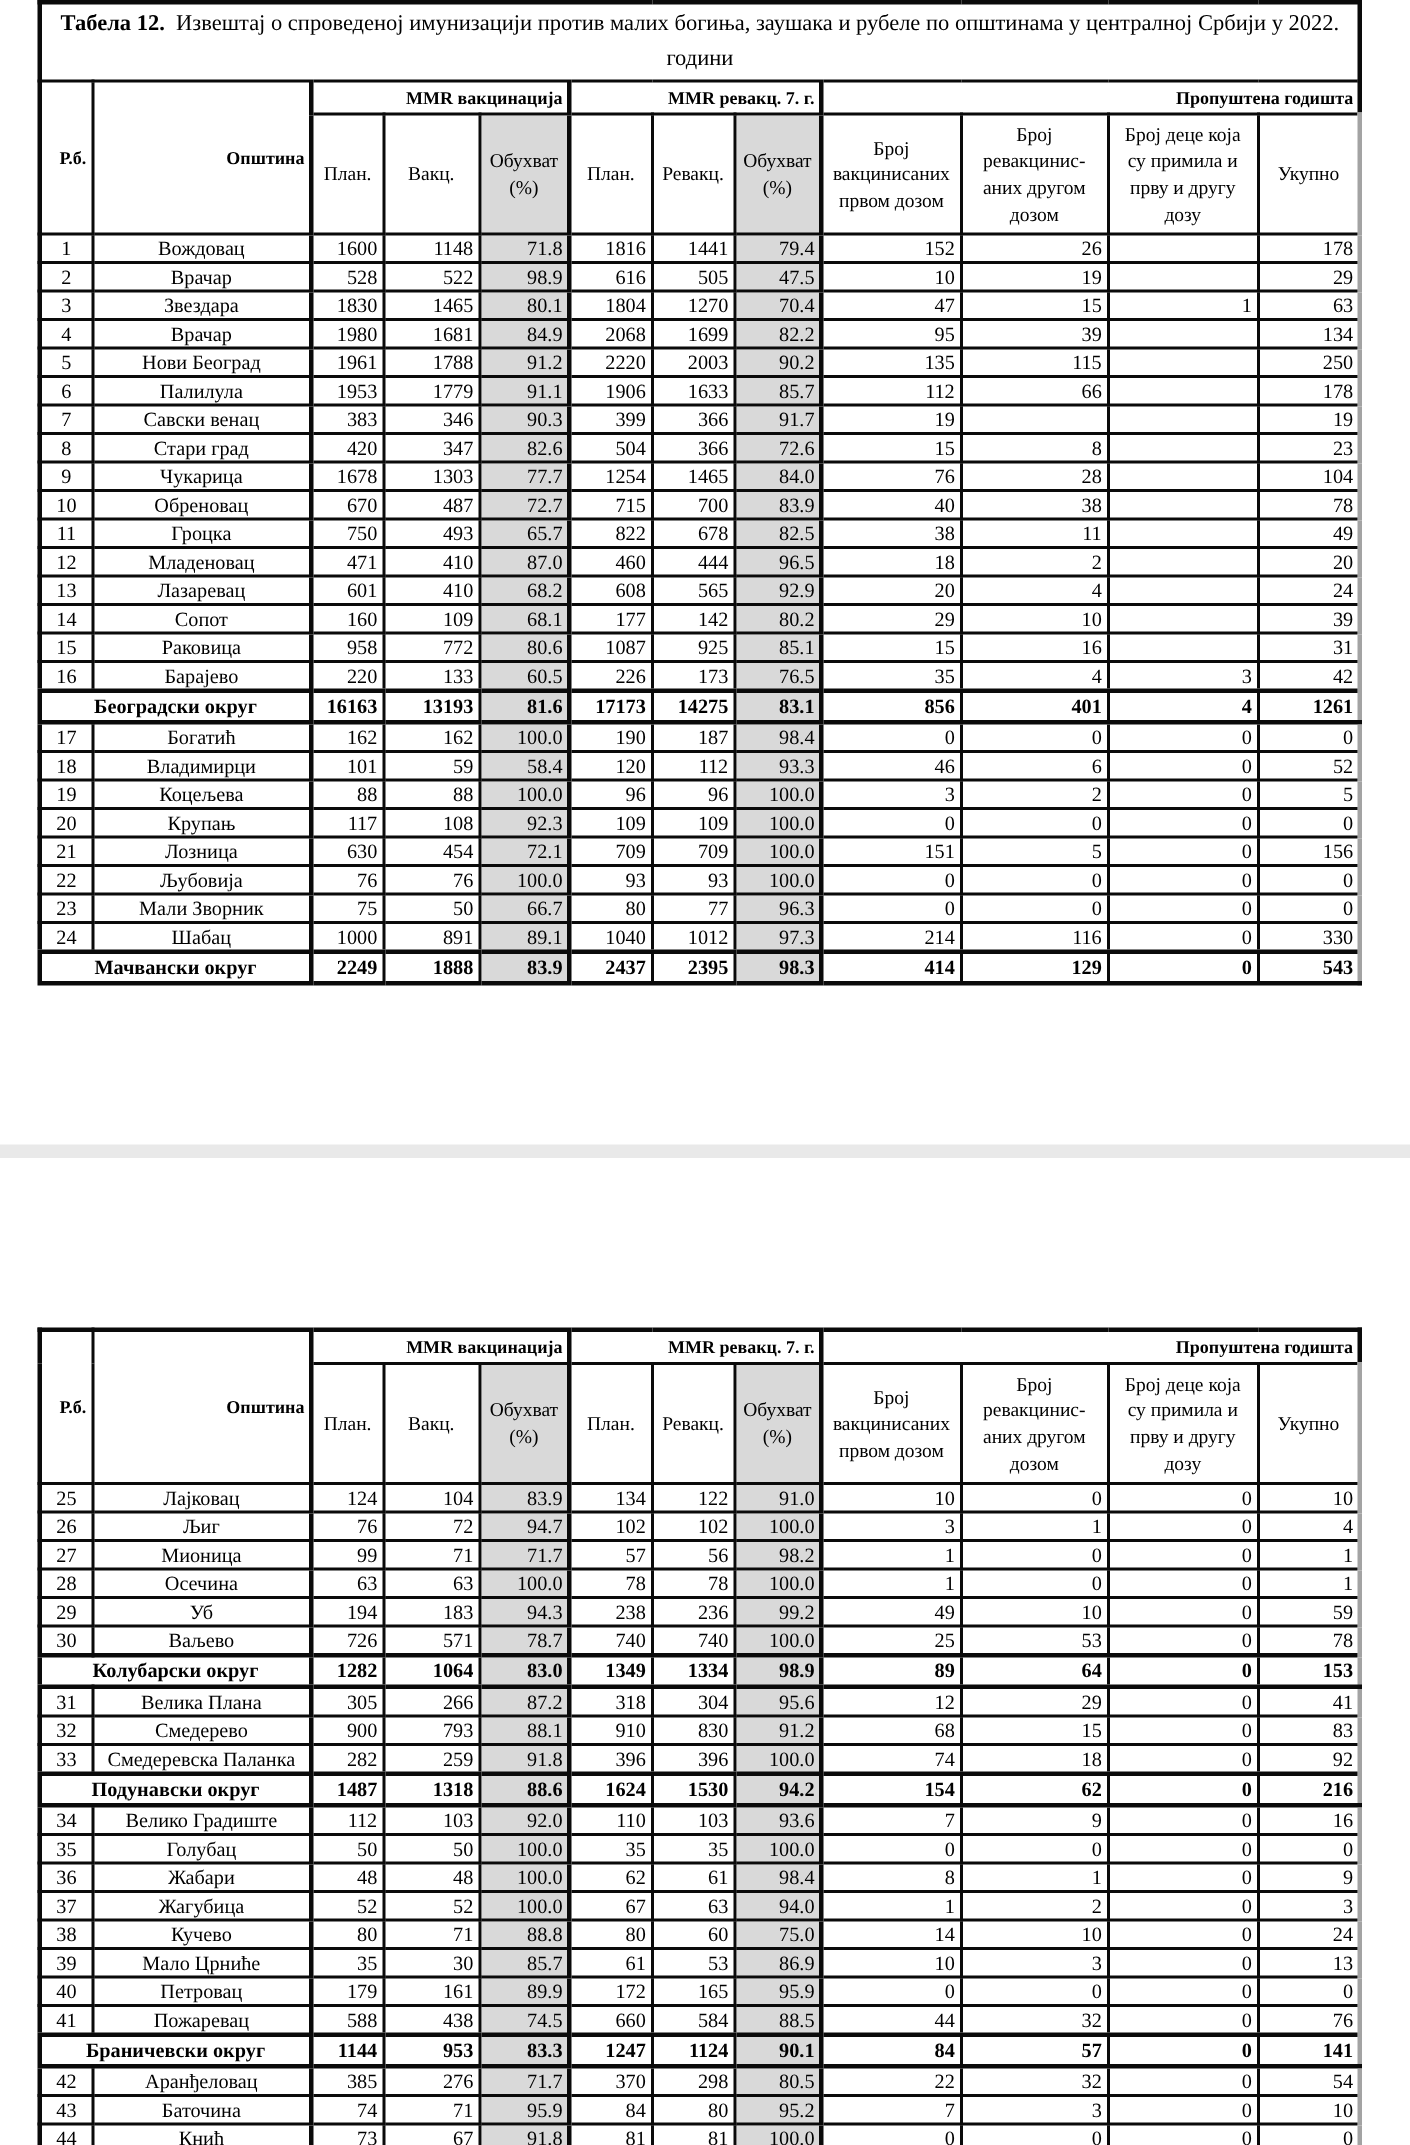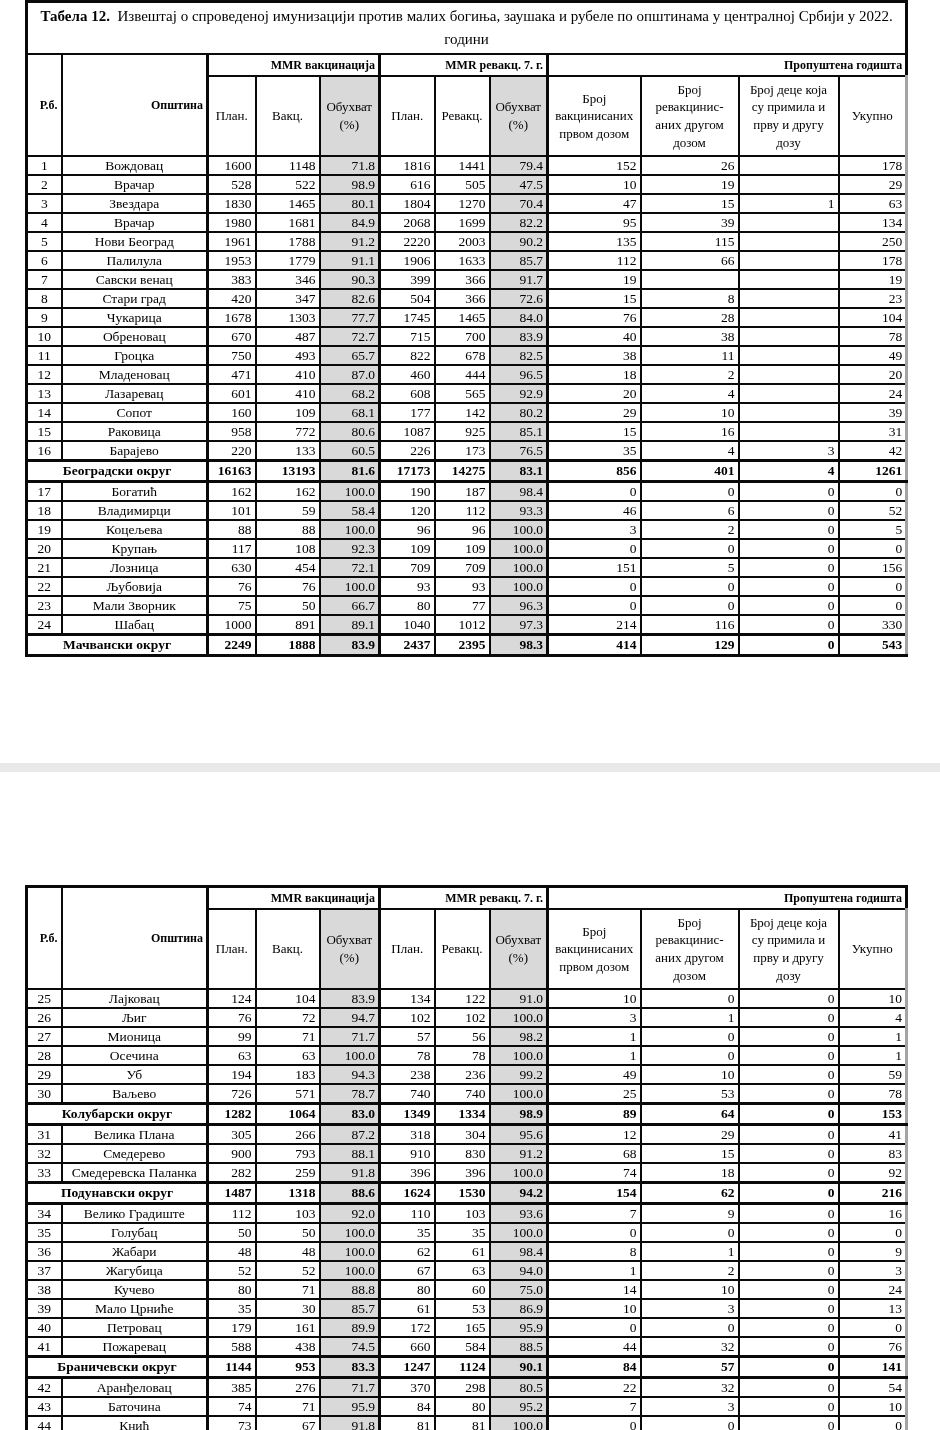--- a/index.html
+++ b/index.html
@@ -200,21 +200,21 @@
         <td class="num">8</td>
         <td class="num"></td>
         <td class="num last-col">23</td>
       </tr>
       <tr class="data">
         <td class="rb">9</td>
         <td class="name">Чукарица</td>
         <td class="num gb">1678</td>
         <td class="num">1303</td>
         <td class="num pct">77.7</td>
-        <td class="num gb">1745</td>
+        <td class="num gb">1254</td>
         <td class="num">1465</td>
         <td class="num pct">84.0</td>
         <td class="num gb">76</td>
         <td class="num">28</td>
         <td class="num"></td>
         <td class="num last-col">104</td>
       </tr>
       <tr class="data">
         <td class="rb">10</td>
         <td class="name">Обреновац</td>

